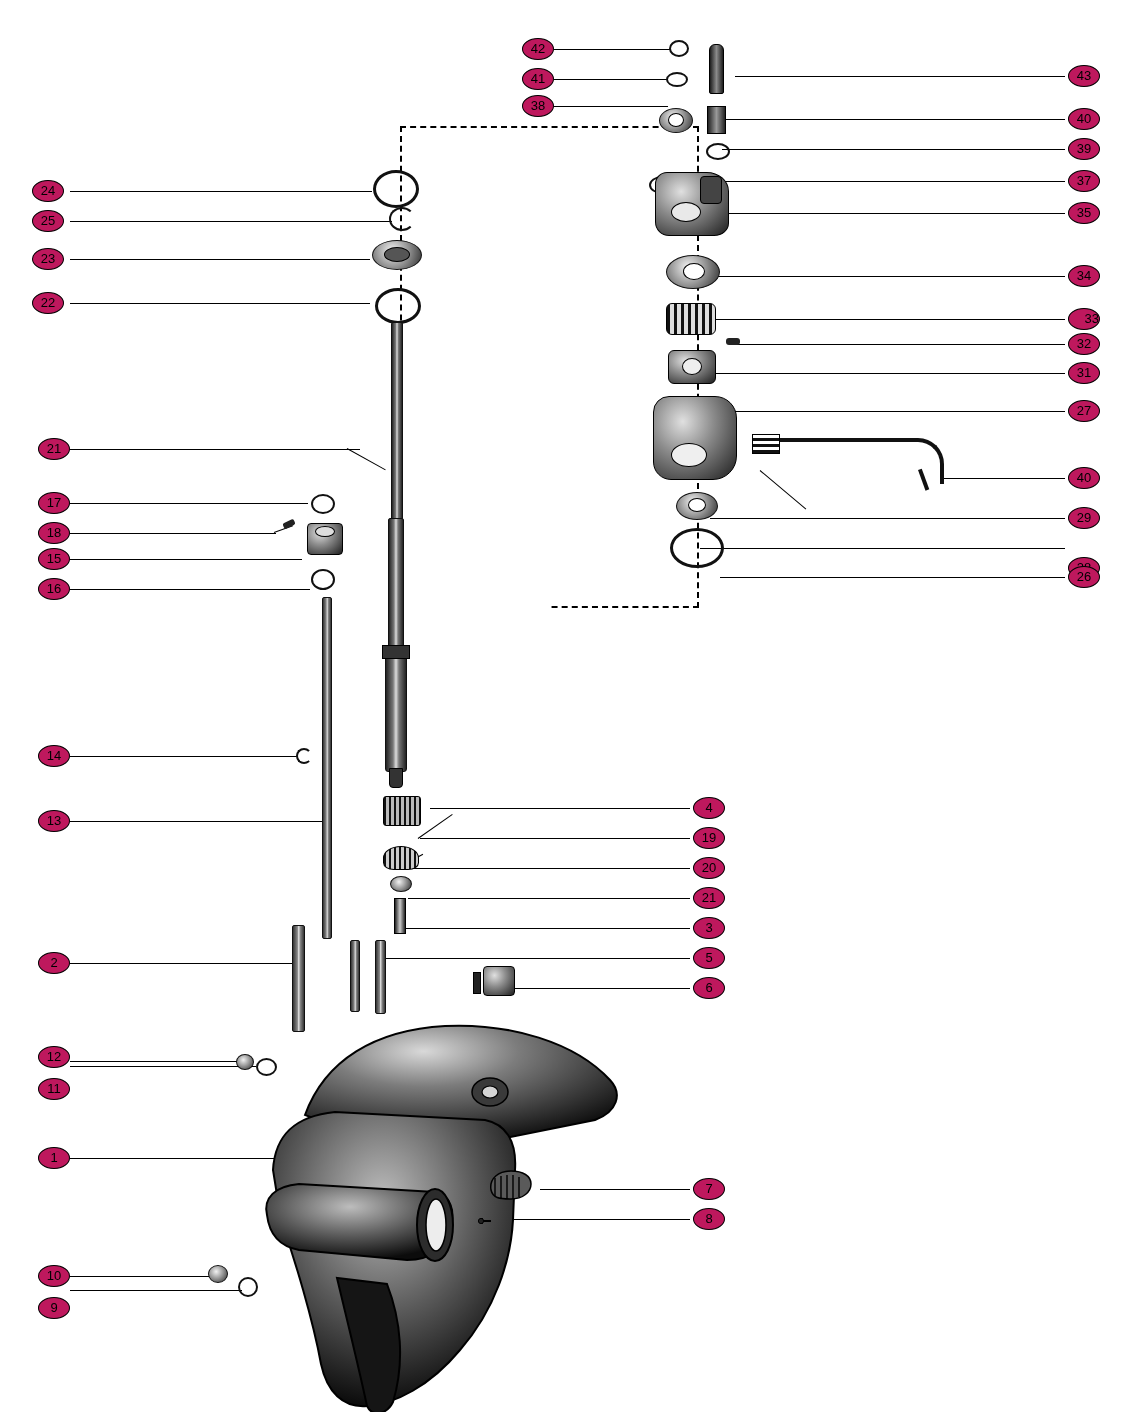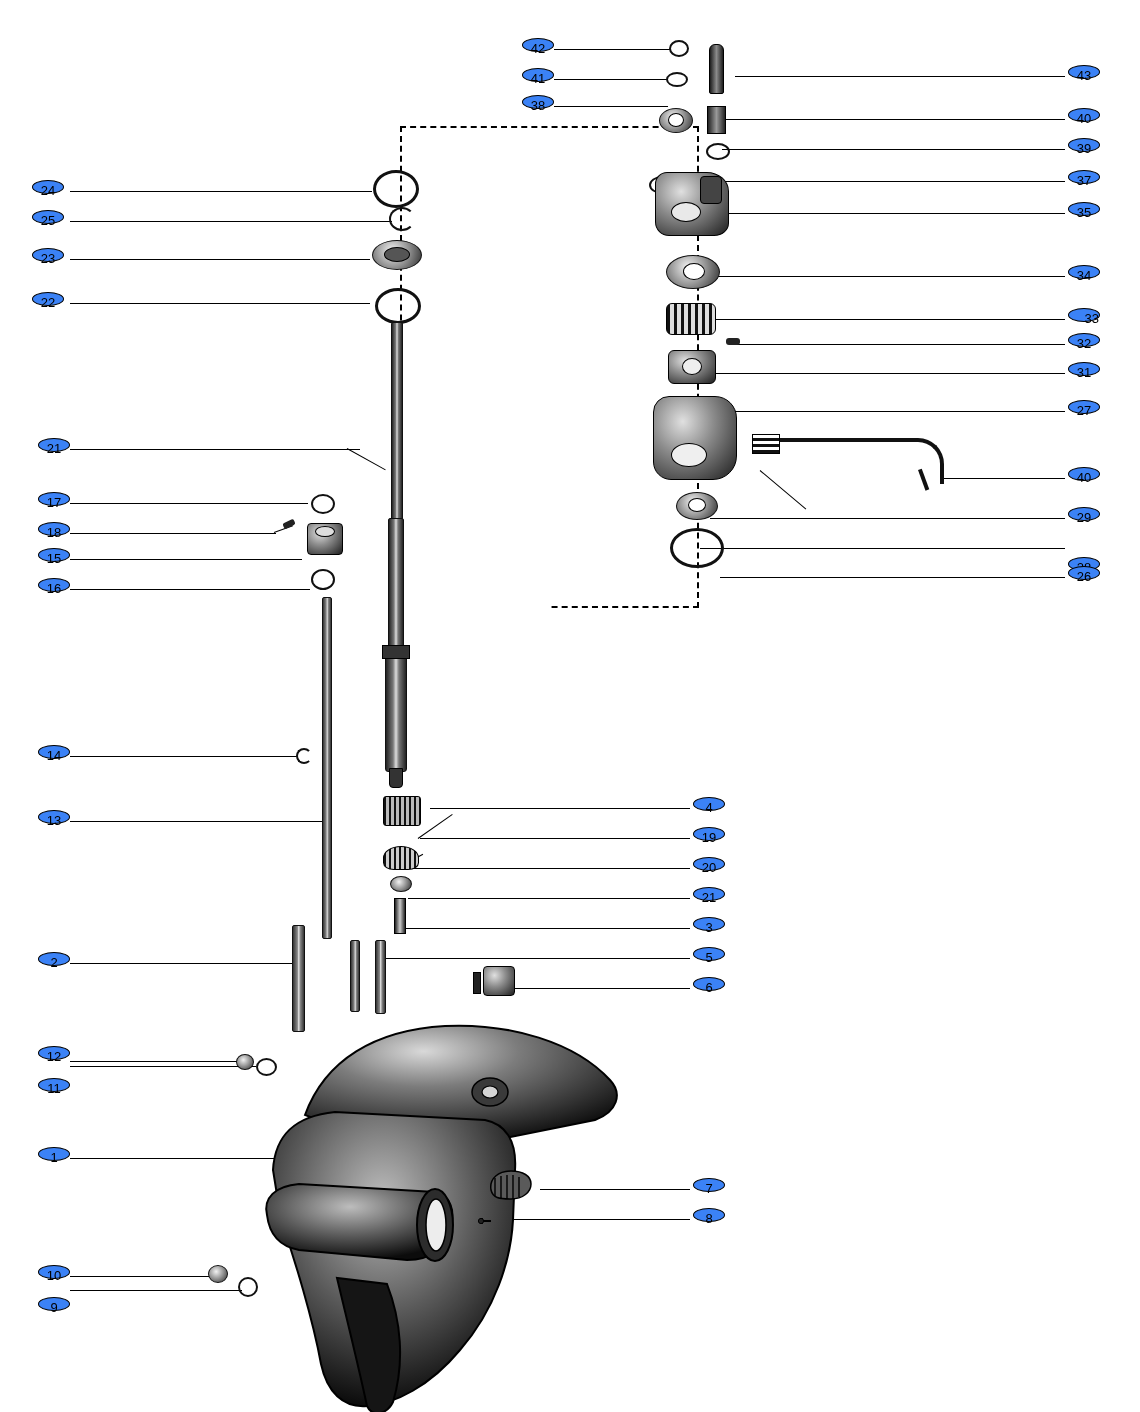--- a/index.html
+++ b/index.html
@@ -14,24 +14,24 @@
     position: relative;
     width: 1140px;
     height: 1412px;
     background: #ffffff;
     overflow: hidden;
   }
   
   .callout {
     position: absolute;
     width: 32px;
-    height: 14px;
+    height: 22px;
     border: 1.6px solid #000;
     border-radius: 50%;
-    background: #3b82f6;
+    background: #be185d;
     color: #000;
     font-size: 13px;
     line-height: 20px;
     text-align: center;
     font-family: "Liberation Sans", sans-serif;
     z-index: 40;
     box-sizing: border-box;
   }
   
   .leader {

